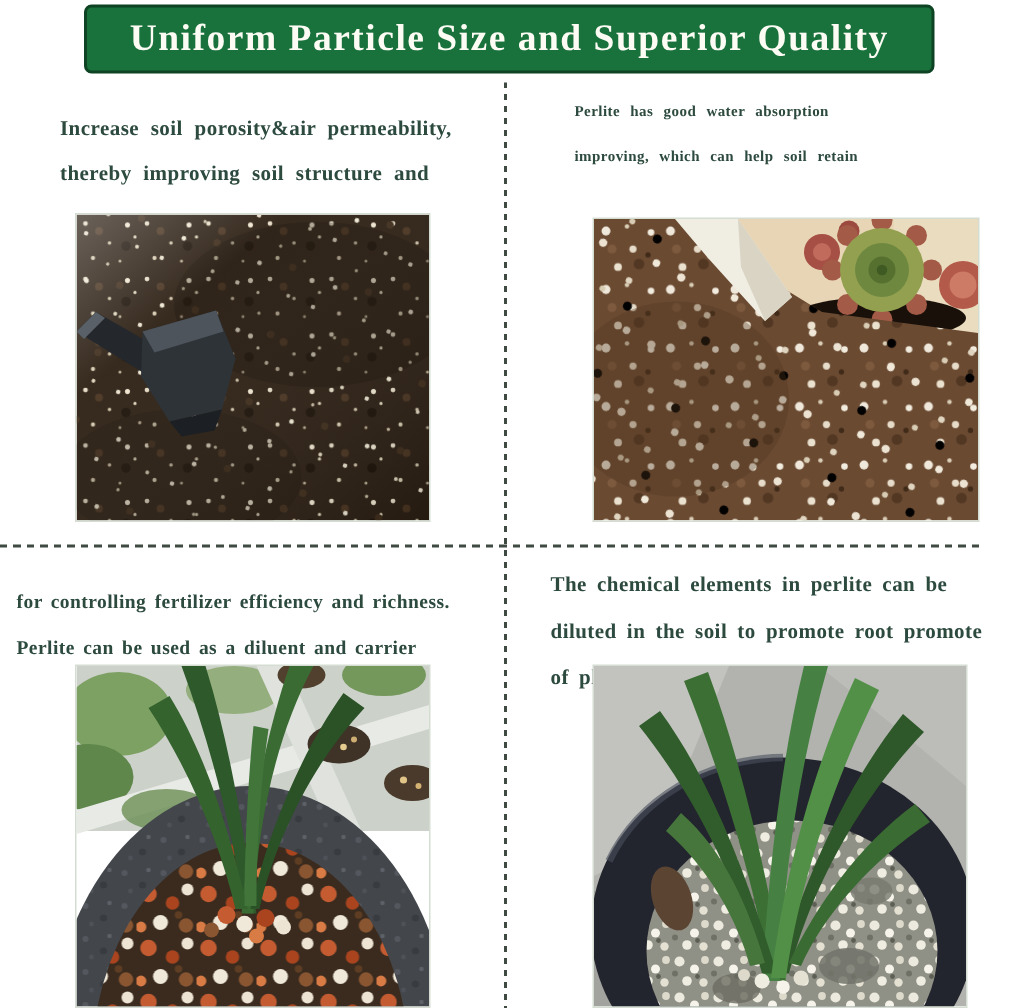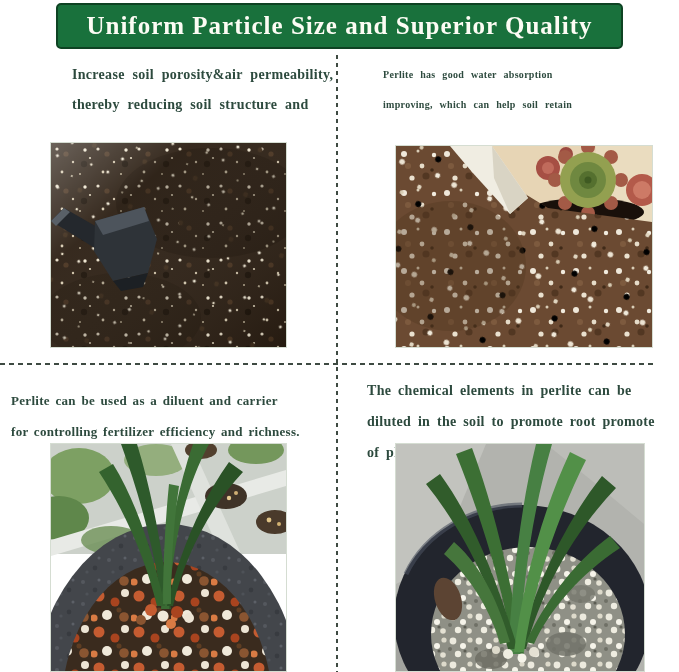--- a/index.html
+++ b/index.html
@@ -22,21 +22,21 @@
     background:repeating-linear-gradient(to bottom,#3e4a42 0 4px,transparent 4px 8px);
   }
   .divider-h{
     position:absolute;left:0;top:363px;width:679px;height:2px;
     background:repeating-linear-gradient(to right,#3e4a42 0 5px,transparent 5px 9px);
   }
   
   .caption{
     position:absolute;color:#2d4a3e;font-weight:700;white-space:nowrap;
   }
-  .cap-tl{left:40px;top:60px;font-size:14px;line-height:30px;letter-spacing:.3px;word-spacing:4px;margin-left:32px;}
+  .cap-tl{left:40px;top:72px;font-size:14px;line-height:30px;letter-spacing:.3px;word-spacing:4px;}
   .cap-tr{left:383px;top:60px;font-size:10px;line-height:30px;letter-spacing:.3px;word-spacing:4px;}
   .cap-bl{left:11px;top:385px;font-size:13px;line-height:31px;letter-spacing:.3px;word-spacing:2px;}
   .cap-br{left:367px;top:375px;font-size:14px;line-height:31px;letter-spacing:.3px;word-spacing:3px;}
   
   .photo{position:absolute;border:1px solid #d5ddd2;box-sizing:border-box;overflow:hidden;}
   .ph-tl{left:50px;top:142px;width:237px;height:206px;}
   .ph-tr{left:395px;top:145px;width:258px;height:203px;}
   .ph-bl{left:50px;top:443px;width:237px;height:229px;}
   .ph-br{left:395px;top:443px;width:250px;height:229px;}
   .photo svg{display:block;}
@@ -48,21 +48,21 @@
 
   <div class="banner">
     <span>Uniform Particle Size and Superior Quality</span>
   </div>
 
   <div class="divider-v"></div>
   <div class="divider-h"></div>
 
   <div class="caption cap-tl">
     <div>Increase soil porosity&amp;air permeability,</div>
-    <div>thereby reducing soil structure and</div>
+    <div>thereby improving soil structure and</div>
   </div>
   <div class="photo ph-tl">
     <svg width="235" height="204" viewBox="0 0 235 204">
       <defs>
         <pattern id="tlsoil" width="41" height="37" patternUnits="userSpaceOnUse">
           <rect width="41" height="37" fill="#2c1f13"></rect>
           <circle cx="33" cy="21" r="3.2" fill="#1b1107"></circle>
           <circle cx="15" cy="11" r="2.6" fill="#49331f"></circle>
           <circle cx="6" cy="6" r="1.6" fill="#e6dcc6"></circle>
           <circle cx="22" cy="19" r="1.2" fill="#cfc2a8"></circle>
@@ -154,22 +154,22 @@
       <polygon points="0,0 58,0 100,30 152,62 256,76 256,201 0,201" fill="url(#trsoil)"></polygon>
       <polygon points="0,0 58,0 100,30 152,62 256,76 256,201 0,201" fill="url(#trsoil2)"></polygon>
       <ellipse cx="55" cy="120" rx="75" ry="65" fill="#503620" opacity="0.35"></ellipse>
 
       <polygon points="54,0 96,0 132,52 114,68 76,26" fill="#f0ede2"></polygon>
       <polygon points="96,0 132,52 114,68 98,32" fill="#d9d4c4"></polygon>
     </svg>
   </div>
 
   <div class="caption cap-bl">
+    <div>for controlling fertilizer efficiency and richness.</div>
     <div>Perlite can be used as a diluent and carrier</div>
-    <div>for controlling fertilizer efficiency and richness.</div>
   </div>
   <div class="photo ph-bl">
     <svg width="235" height="227" viewBox="0 0 235 227">
       <defs>
         <pattern id="blpeb" width="40" height="36" patternUnits="userSpaceOnUse">
           <rect width="40" height="36" fill="#3a2b1e"></rect>
           <circle cx="8" cy="8" r="5.5" fill="#c55c31"></circle>
           <circle cx="24" cy="14" r="4.5" fill="#a9441f"></circle>
           <circle cx="34" cy="5" r="4" fill="#ede4d4"></circle>
           <circle cx="16" cy="27" r="5" fill="#f0e9da"></circle>

